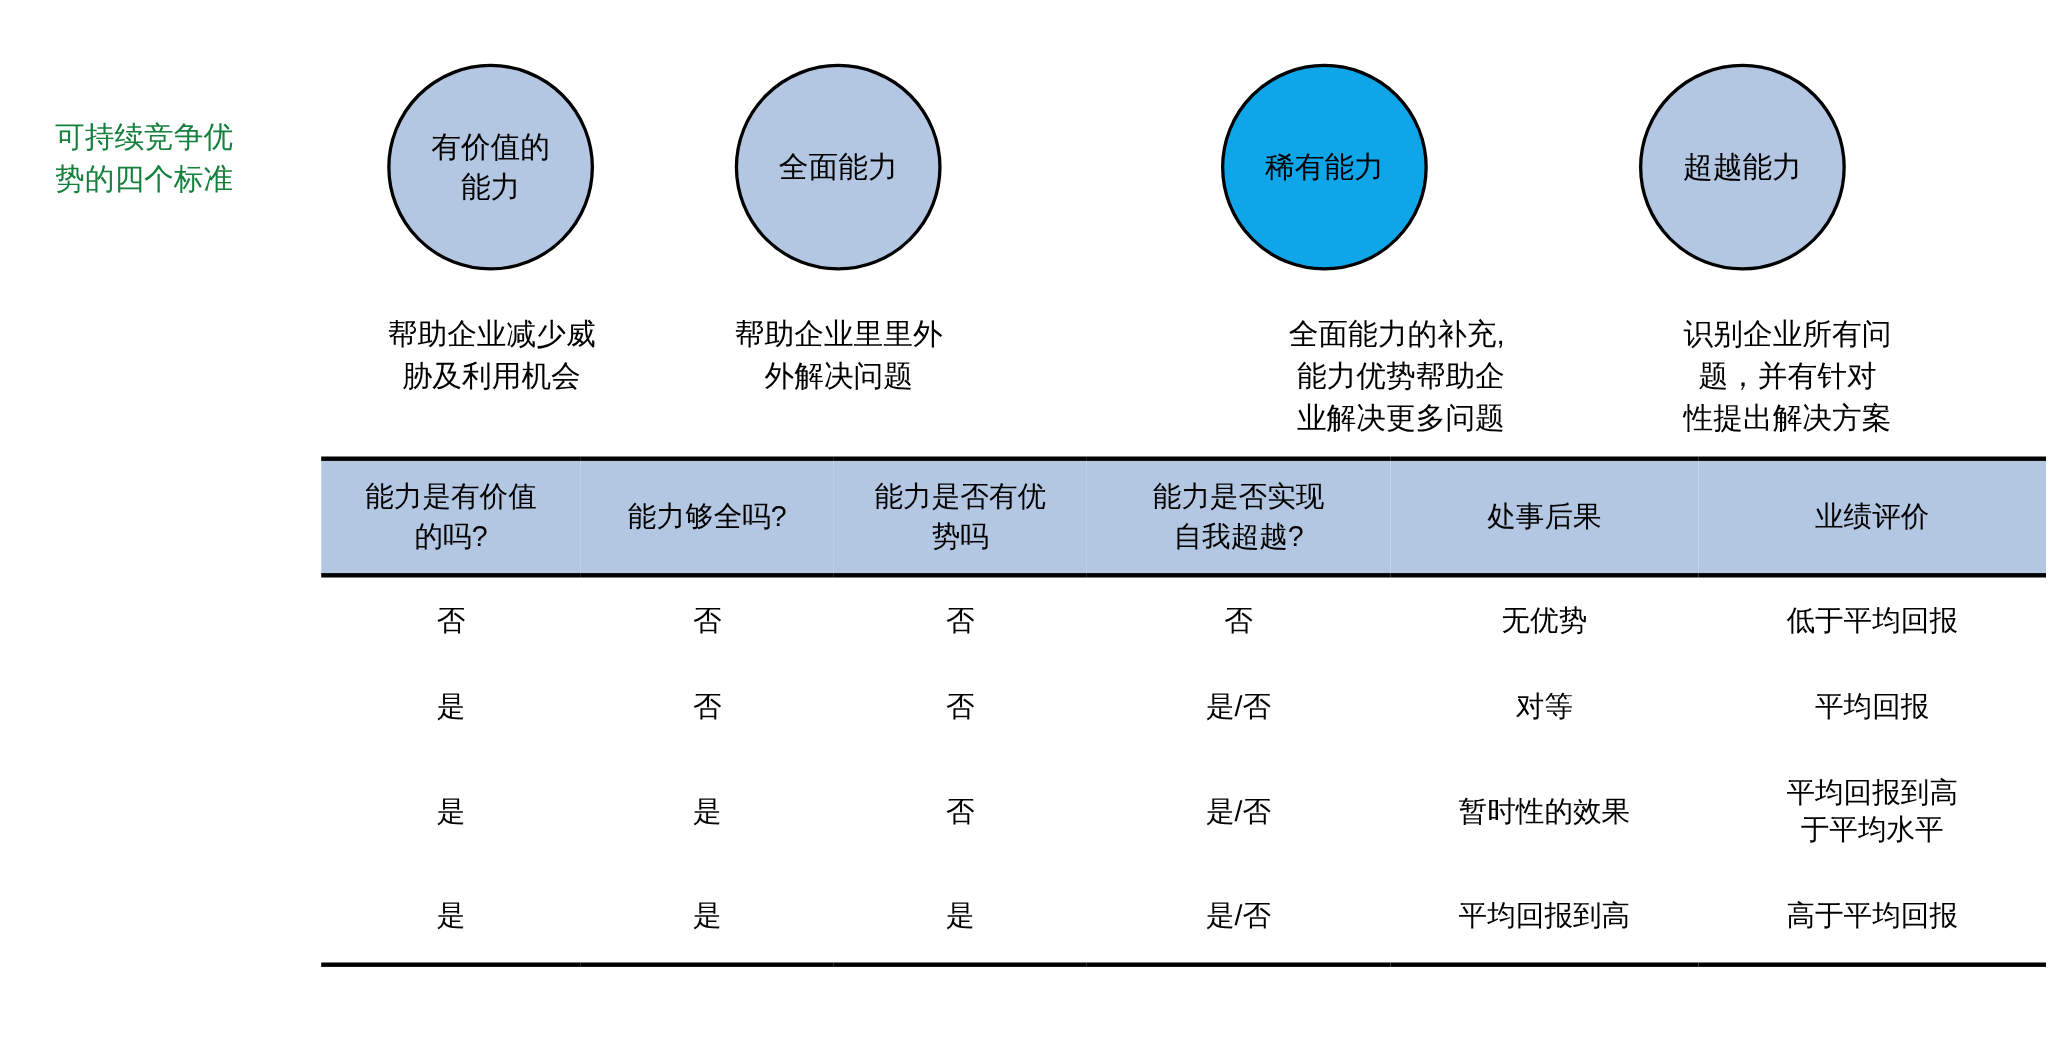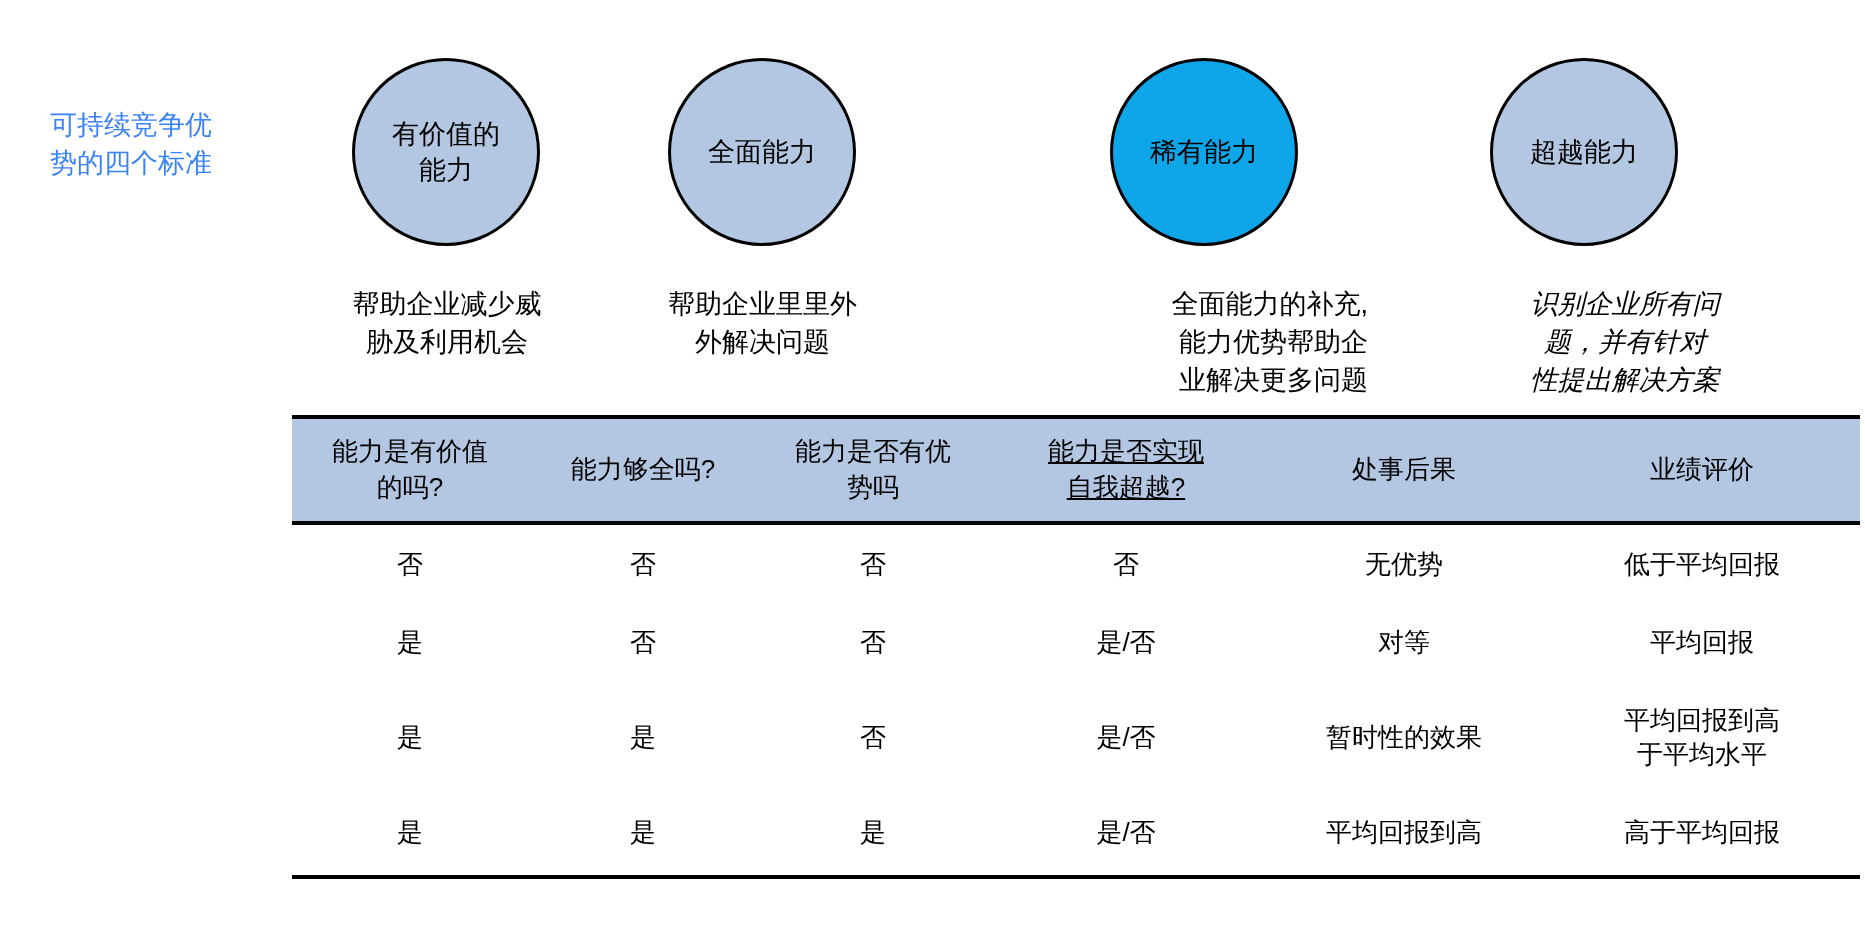--- a/index.html
+++ b/index.html
@@ -20,21 +20,21 @@
   }
 
   
   .left-title {
     position: absolute;
     left: 50px;
     top: 106px;
     width: 230px;
     font-size: 27px;
     line-height: 38px;
-    color: #3b82f6;
+    color: #15803d;
     white-space: pre-line;
   }
 
   
   .circle {
     position: absolute;
     border: 3px solid #000000;
     border-radius: 50%;
     box-sizing: border-box;
     display: flex;
@@ -96,21 +96,21 @@
   }
   table.matrix tbody tr:last-child td {
     border-bottom: 4px solid #000000;
     padding-bottom: 26px;
   }
 
   
   .col-1 { width: 228px; }
   .col-2 { width: 222px; }
   .col-3 { width: 222px; }
-  .col-4 { width: 268px; text-decoration: underline; }
+  .col-4 { width: 268px; }
   .col-5 { width: 272px; }
   .col-6 { width: 308px; }
 </style>
 </head>
 <body style="color: rgb(0, 0, 0);">
 
 <div id="canvas" style="background: rgb(255, 255, 255);">
 
   <div class="left-title">可持续竞争优
 势的四个标准</div>
@@ -135,21 +135,21 @@
   <div class="caption" style="left:282px; top:270px; width:330px;">帮助企业减少威
 胁及利用机会</div>
 
   <div class="caption" style="left:590px; top:270px; width:345px;">帮助企业里里外
 外解决问题</div>
 
   <div class="caption" style="left:1068px; top:270px; width:300px; text-align:right;">全面能力的补充,
 能力优势帮助企
 业解决更多问题</div>
 
-  <div class="caption" style="left:1455px; top:270px; width:340px;font-style:italic;">识别企业所有问
+  <div class="caption" style="left:1455px; top:270px; width:340px;">识别企业所有问
 题，并有针对
 性提出解决方案</div>
 
   <div id="table-wrap">
     <table class="matrix">
       <thead>
         <tr style="background: rgb(180, 199, 226);">
           <th class="col-1">能力是有价值
 的吗?</th>
           <th class="col-2">能力够全吗?</th>

